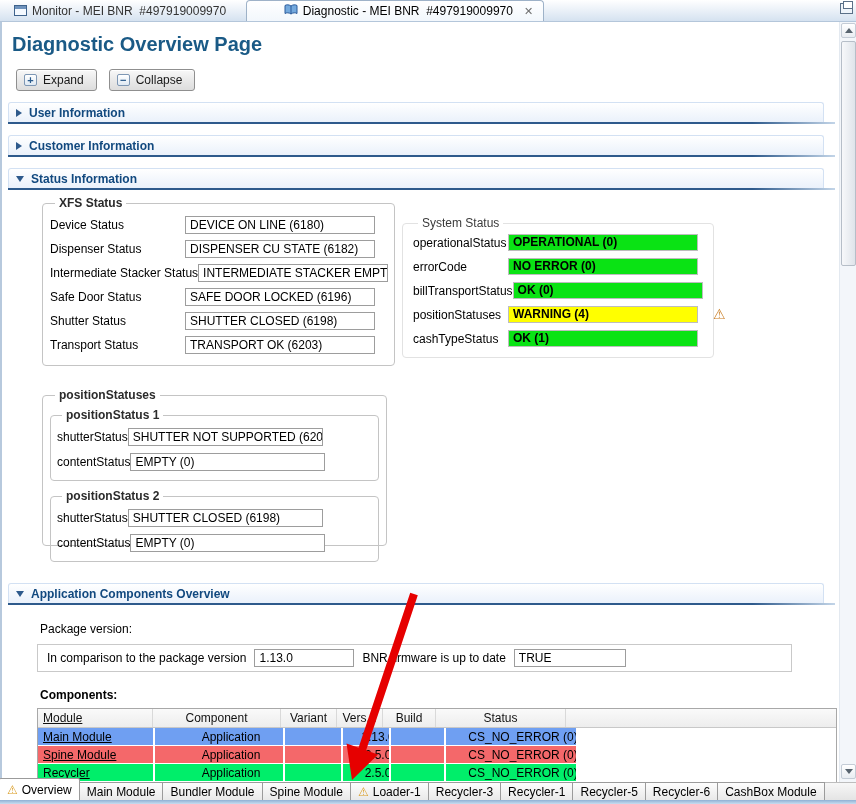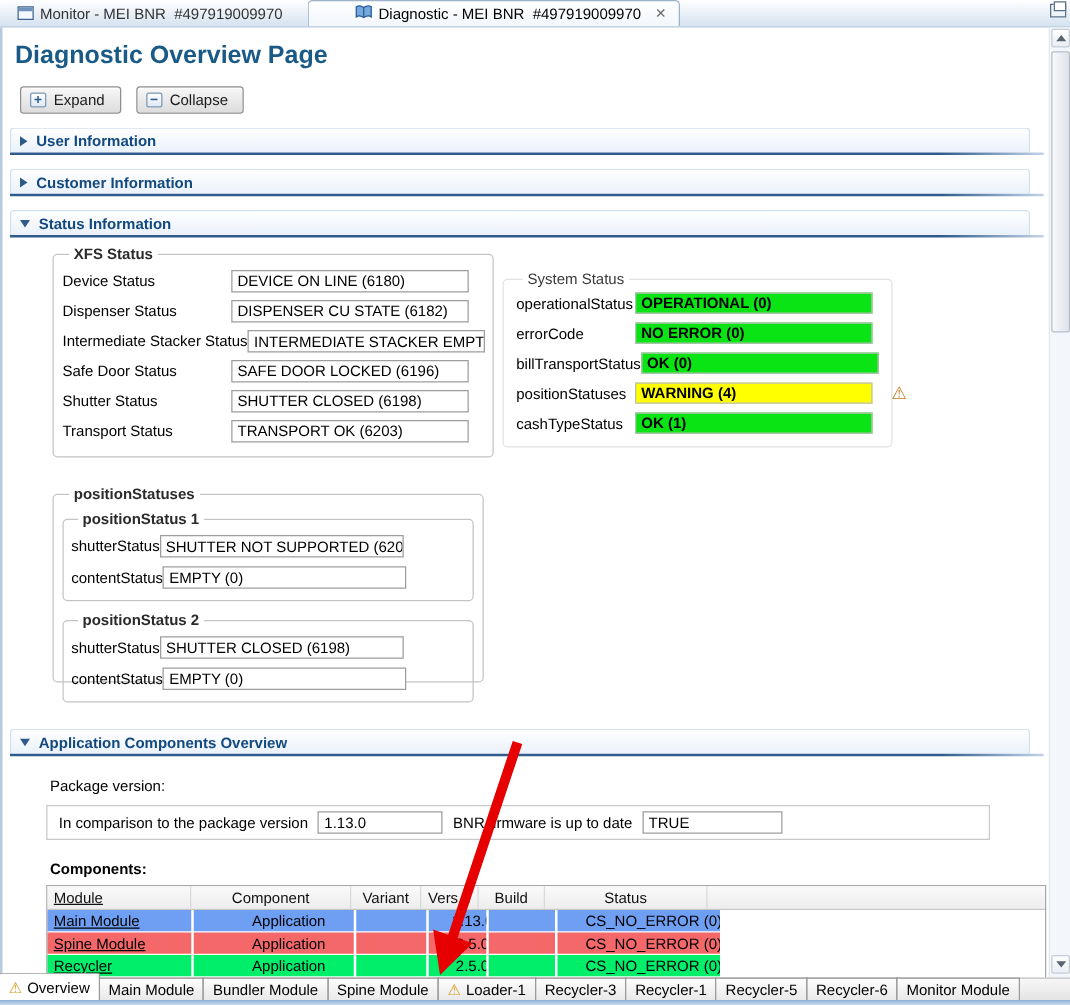--- a/index.html
+++ b/index.html
@@ -358,21 +358,21 @@
       <div class="btab">
           <span>Recycler-1</span>
         </div>
       <div class="btab">
           <span>Recycler-5</span>
         </div>
       <div class="btab">
           <span>Recycler-6</span>
         </div>
       <div class="btab">
-          <span>Monitor Module</span>
+          <span>CashBox Module</span>
         </div>
     </div>
     <div class="bstrip"></div>
   </div>
 
   <svg class="arrow-overlay" viewBox="0 0 120 214" width="120" height="214">
     <line x1="84" y1="6" x2="32" y2="162" stroke="#e60000" stroke-width="8"></line>
     <polygon points="22,192 16.5,155.5 48,166.5" fill="#e60000"></polygon>
   </svg>
 

